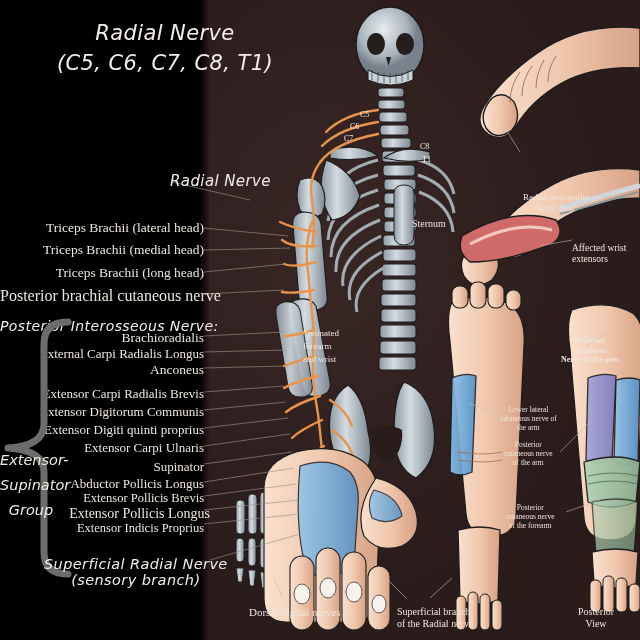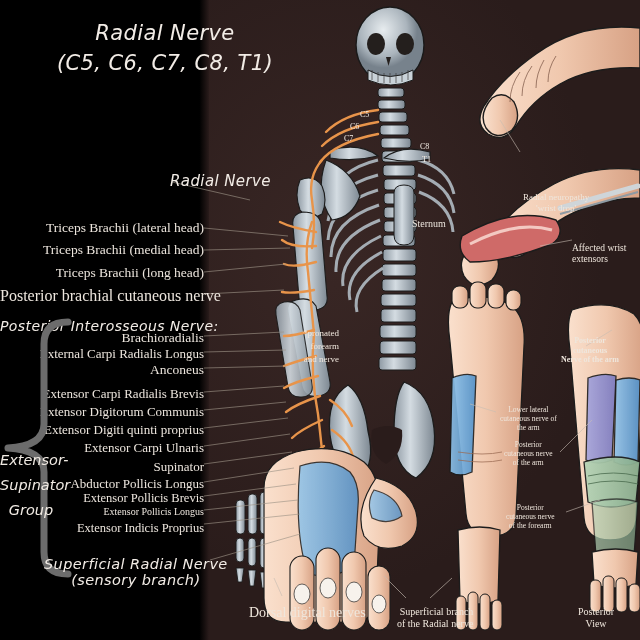--- a/index.html
+++ b/index.html
@@ -22,21 +22,21 @@
   .bg-seam { position:absolute; left:193px; top:0; width:16px; height:640px;
              background:linear-gradient(to right, #000 0%, #000 40%, #2a1c1b 100%); }
 
   
   .script { font-family:"DejaVu Sans", sans-serif; font-style:italic; color:#f2ece6;
             letter-spacing:.4px; }
   .serif  { font-family:"Liberation Serif", serif; color:#ece5dd; }
   .lbl    { position:absolute; white-space:nowrap; }
   .lbl-r  { text-align:right; }
   .tiny   { font-size:7.5px; line-height:9.5px; color:#efe6dc;
-            font-family:"Liberation Serif", serif;text-align:right; }
+            font-family:"Liberation Serif", serif; }
   .vert   { font-size:8px; color:#f3ece4; font-family:"Liberation Serif", serif; }
 
   #title { position:absolute; left:0; top:18px; width:330px; text-align:center;
            font-size:21px; line-height:30px; }
 
   
   .art { position:absolute; }
   svg { display:block; overflow:visible; }
 
   .grp-caption { position:absolute; font-family:"DejaVu Sans", sans-serif; font-style:italic;
@@ -329,42 +329,42 @@
   <div class="lbl vert" style="left:360px;top:110px;">C5</div>
   <div class="lbl vert" style="left:350px;top:122px;">C6</div>
   <div class="lbl vert" style="left:344px;top:134px;">C7</div>
   <div class="lbl vert" style="left:420px;top:142px;">C8</div>
   <div class="lbl vert" style="left:422px;top:155px;">T1</div>
   <div class="lbl serif" style="left:412px;top:186px;font-size:10px;margin-top:32px;">Sternum</div>
 
   <div class="lbl tiny" style="left:303px;top:327px;line-height:13px;font-size:9px;">
     <div>*pronated</div>
     <div>forearm</div>
-    <div>and nerve</div>
+    <div>and wrist</div>
   </div>
 
   <div class="lbl lbl-r serif" style="left:0;top:220px;width:204px;font-size:13.5px;">Triceps Brachii (lateral head)</div>
   <div class="lbl lbl-r serif" style="left:0;top:242px;width:204px;font-size:13.5px;">Triceps Brachii (medial head)</div>
   <div class="lbl lbl-r serif" style="left:0;top:265px;width:204px;font-size:13.5px;">Triceps Brachii (long head)</div>
   <div class="lbl lbl-r serif" style="left:0;top:287px;width:204px;font-size:16px;">Posterior brachial cutaneous nerve</div>
 
   <div class="lbl lbl-r script" style="left:0;top:318px;width:204px;font-size:14px;">Posterior Interosseous Nerve:</div>
 
   <div class="lbl lbl-r serif" style="left:0;top:330px;width:204px;font-size:13.5px;">Brachioradialis</div>
   <div class="lbl lbl-r serif" style="left:0;top:346px;width:204px;font-size:13px;">External Carpi Radialis Longus</div>
   <div class="lbl lbl-r serif" style="left:0;top:362px;width:204px;font-size:13.5px;">Anconeus</div>
 
   <div class="lbl lbl-r serif" style="left:0;top:386px;width:204px;font-size:13px;">Extensor Carpi Radialis Brevis</div>
   <div class="lbl lbl-r serif" style="left:0;top:404px;width:204px;font-size:13px;">Extensor Digitorum Communis</div>
   <div class="lbl lbl-r serif" style="left:0;top:422px;width:204px;font-size:13px;">Extensor Digiti quinti proprius</div>
   <div class="lbl lbl-r serif" style="left:0;top:440px;width:204px;font-size:13px;padding-left:24px;">Extensor Carpi Ulnaris</div>
   <div class="lbl lbl-r serif" style="left:0;top:459px;width:204px;font-size:13px;">Supinator</div>
   <div class="lbl lbl-r serif" style="left:0;top:476px;width:204px;font-size:13px;">Abductor Pollicis Longus</div>
   <div class="lbl lbl-r serif" style="left:0;top:491px;width:204px;font-size:12.5px;">Extensor Pollicis Brevis</div>
-  <div class="lbl lbl-r serif" style="left:0;top:506px;width:204px;font-size:10px;">Extensor Pollicis Longus</div>
+  <div class="lbl lbl-r serif" style="left:6px;top:506px;width:204px;font-size:14px;">Extensor Pollicis Longus</div>
   <div class="lbl lbl-r serif" style="left:0;top:521px;width:204px;font-size:12.5px;">Extensor Indicis Proprius</div>
 
   <svg class="art" style="left:0;top:318px;" width="80" height="260">
     <path d="M68 4 q-24 0 -24 22 l0 80 q0 22 -36 24 q36 2 36 24 l0 80 q0 22 24 22" fill="none" stroke="#6c6c6c" stroke-width="7" stroke-linecap="round" stroke-linejoin="round"></path>
   </svg>
 
   <div class="grp-caption" style="left:0;top:448px;width:62px;">
     <div>Extensor-</div>
     <div>Supinator</div>
     <div>Group</div>
@@ -402,21 +402,21 @@
     <div>cutaneous nerve</div>
     <div>of the arm</div>
   </div>
 
   <div class="lbl tiny" style="left:506px;top:503px;text-align:center;font-size:7.5px;line-height:9px;">
     <div>Posterior</div>
     <div>cutaneous nerve</div>
     <div>of the forearm</div>
   </div>
 
-  <div class="lbl tiny" style="left:249px;top:608px;font-size:14px;">Dorsal digital nerves</div>
+  <div class="lbl tiny" style="left:249px;top:608px;font-size:11px;">Dorsal digital nerves</div>
 
   <div class="lbl tiny" style="left:397px;top:606px;font-size:10px;line-height:12px;">
     <div>Superficial branch</div>
     <div>of the Radial nerve</div>
   </div>
 
   <div class="lbl tiny" style="left:578px;top:606px;text-align:center;font-size:10px;line-height:12px;">
     <div>Posterior</div>
     <div>View</div>
   </div>

